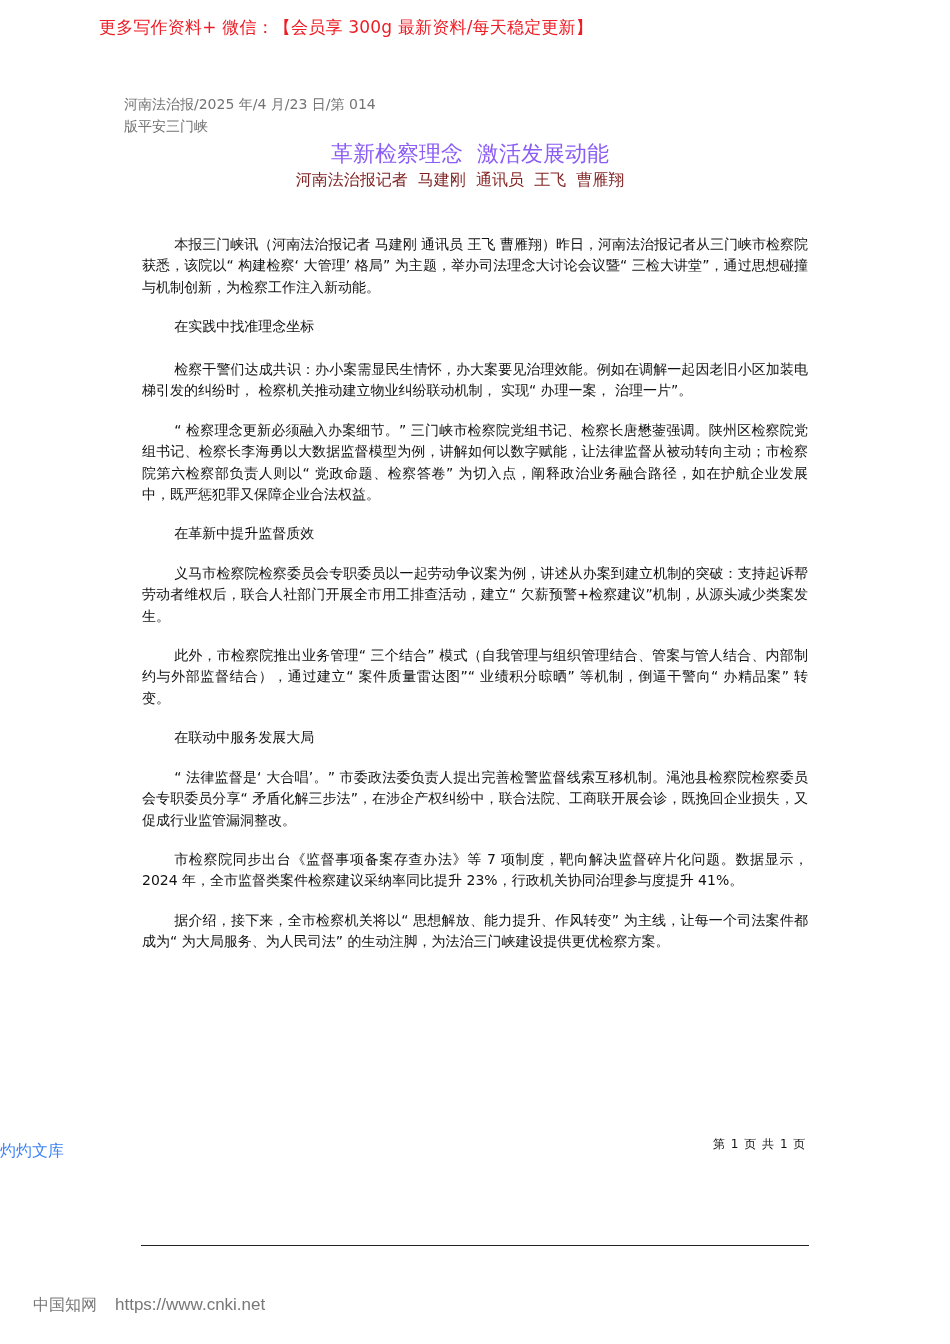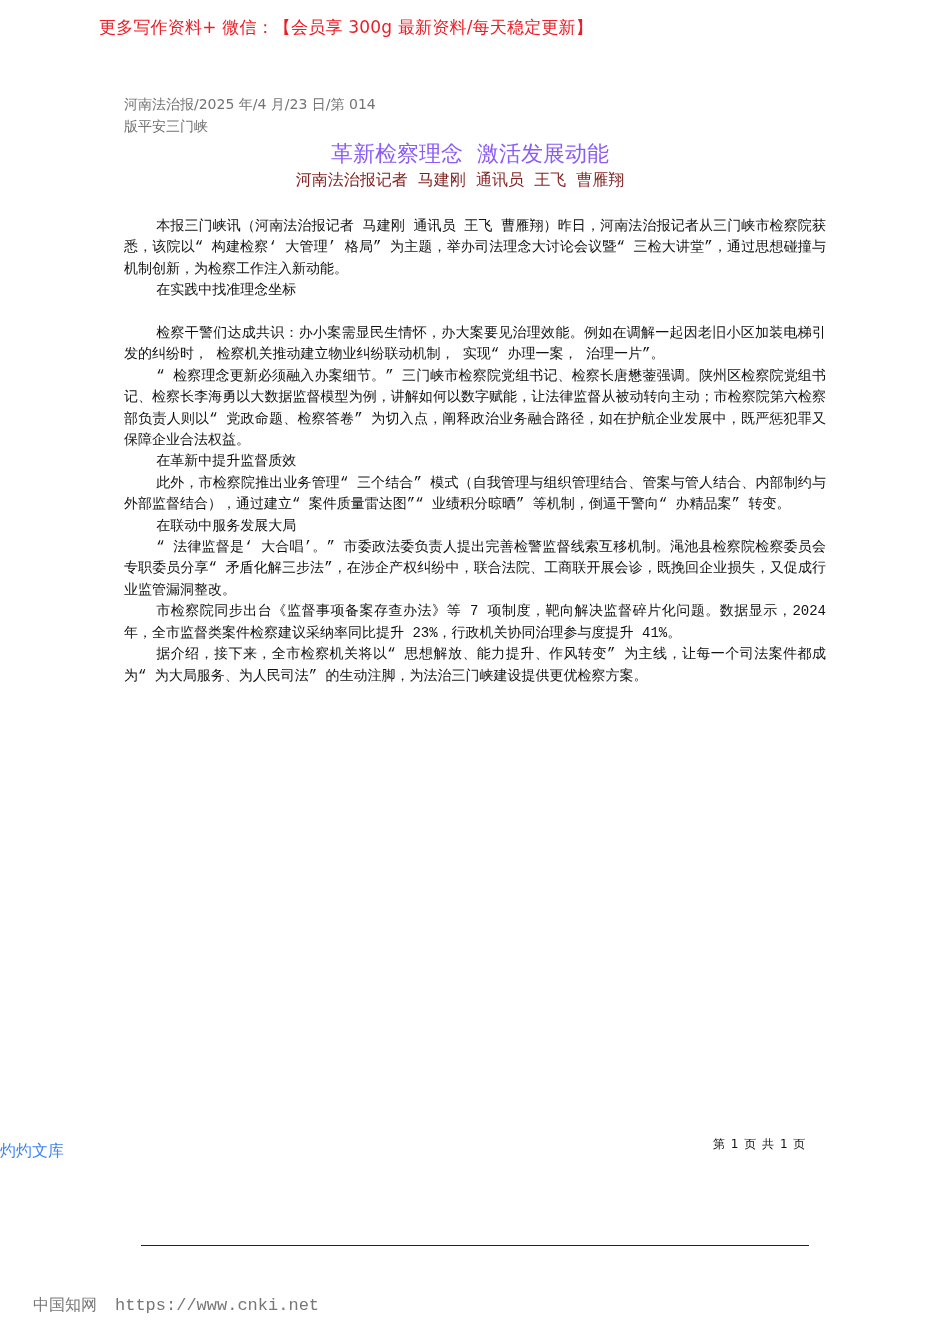--- a/index.html
+++ b/index.html
@@ -59,24 +59,23 @@
     .article {
       position: absolute;
       left: 124px;
       top: 216px;
       width: 702px;
       font-size: 14px;
       line-height: 21.4px;
       color: #111;
     }
     .article p {
-      margin: 0;
+      margin: 18px;
       text-indent: 2.3em;
       text-align: justify;
-      font-family: Liberation Mono, monospace;
     }
     .article p.subhead {
       text-indent: 2.3em;
     }
     .article p.spacer-after {
       margin-bottom: 21.4px;
     }
     .page-number {
       position: absolute;
       left: 713px;
@@ -107,21 +106,21 @@
       position: absolute;
       left: 33px;
       top: 1294px;
       font-size: 16px;
       line-height: 22px;
       color: #777;
       white-space: nowrap;
     }
     .footer-source .url {
       margin-left: 18px;
-      font-family: Liberation Mono, monospace;
+      font-family: Liberation Sans, sans-serif;
       font-size: 17px;
     }
   </style>
 </head>
 <body>
 
 <div class="promo-banner">更多写作资料+ 微信：【会员享 300g 最新资料/每天稳定更新】</div>
 
 <div class="meta">
   <div>河南法治报/2025 年/4 月/23 日/第 014</div>
@@ -130,20 +129,21 @@
 
 <div class="title">革新检察理念  激活发展动能</div>
 <div class="byline">河南法治报记者  马建刚  通讯员  王飞  曹雁翔</div>
 
 <div class="article">
   <p>本报三门峡讯（河南法治报记者 马建刚 通讯员 王飞 曹雁翔）昨日，河南法治报记者从三门峡市检察院获悉，该院以“ 构建检察‘ 大管理’ 格局” 为主题，举办司法理念大讨论会议暨“ 三检大讲堂”，通过思想碰撞与机制创新，为检察工作注入新动能。</p>
   <p class="subhead spacer-after">在实践中找准理念坐标</p>
   <p>检察干警们达成共识：办小案需显民生情怀，办大案要见治理效能。例如在调解一起因老旧小区加装电梯引发的纠纷时， 检察机关推动建立物业纠纷联动机制， 实现“ 办理一案， 治理一片”。</p>
   <p>“ 检察理念更新必须融入办案细节。” 三门峡市检察院党组书记、检察长唐懋蓥强调。陕州区检察院党组书记、检察长李海勇以大数据监督模型为例，讲解如何以数字赋能，让法律监督从被动转向主动；市检察院第六检察部负责人则以“ 党政命题、检察答卷” 为切入点，阐释政治业务融合路径，如在护航企业发展中，既严惩犯罪又保障企业合法权益。</p>
   <p class="subhead">在革新中提升监督质效</p>
+  <p>义马市检察院检察委员会专职委员以一起劳动争议案为例，讲述从办案到建立机制的突破：支持起诉帮劳动者维权后，联合人社部门开展全市用工排查活动，建立“ 欠薪预警+检察建议”机制，从源头减少类案发生。</p>
   <p>此外，市检察院推出业务管理“ 三个结合” 模式（自我管理与组织管理结合、管案与管人结合、内部制约与外部监督结合），通过建立“ 案件质量雷达图”“ 业绩积分晾晒” 等机制，倒逼干警向“ 办精品案” 转变。</p>
   <p class="subhead">在联动中服务发展大局</p>
   <p>“ 法律监督是‘ 大合唱’。” 市委政法委负责人提出完善检警监督线索互移机制。渑池县检察院检察委员会专职委员分享“ 矛盾化解三步法”，在涉企产权纠纷中，联合法院、工商联开展会诊，既挽回企业损失，又促成行业监管漏洞整改。</p>
   <p>市检察院同步出台《监督事项备案存查办法》等 7 项制度，靶向解决监督碎片化问题。数据显示，2024 年，全市监督类案件检察建议采纳率同比提升 23%，行政机关协同治理参与度提升 41%。</p>
   <p>据介绍，接下来，全市检察机关将以“ 思想解放、能力提升、作风转变” 为主线，让每一个司法案件都成为“ 为大局服务、为人民司法” 的生动注脚，为法治三门峡建设提供更优检察方案。</p>
 </div>
 
 <div class="page-number">第 1 页 共 1 页</div>
 
 <div class="watermark-left">灼灼文库</div>

